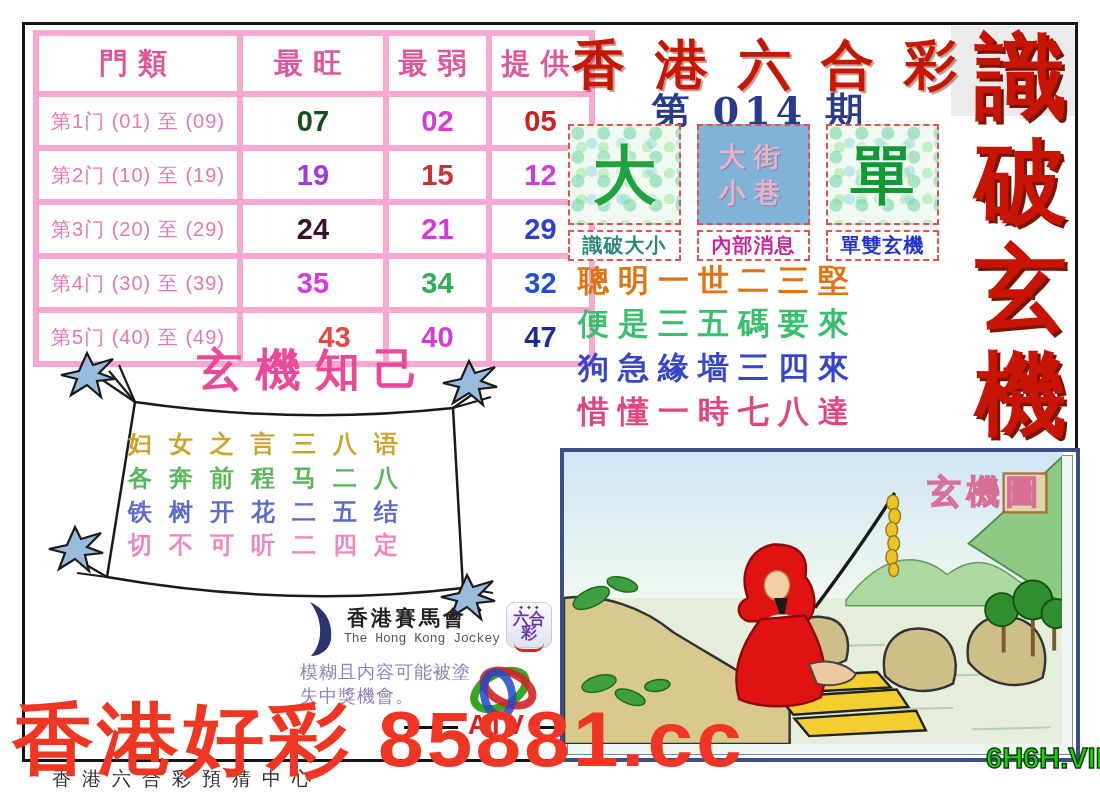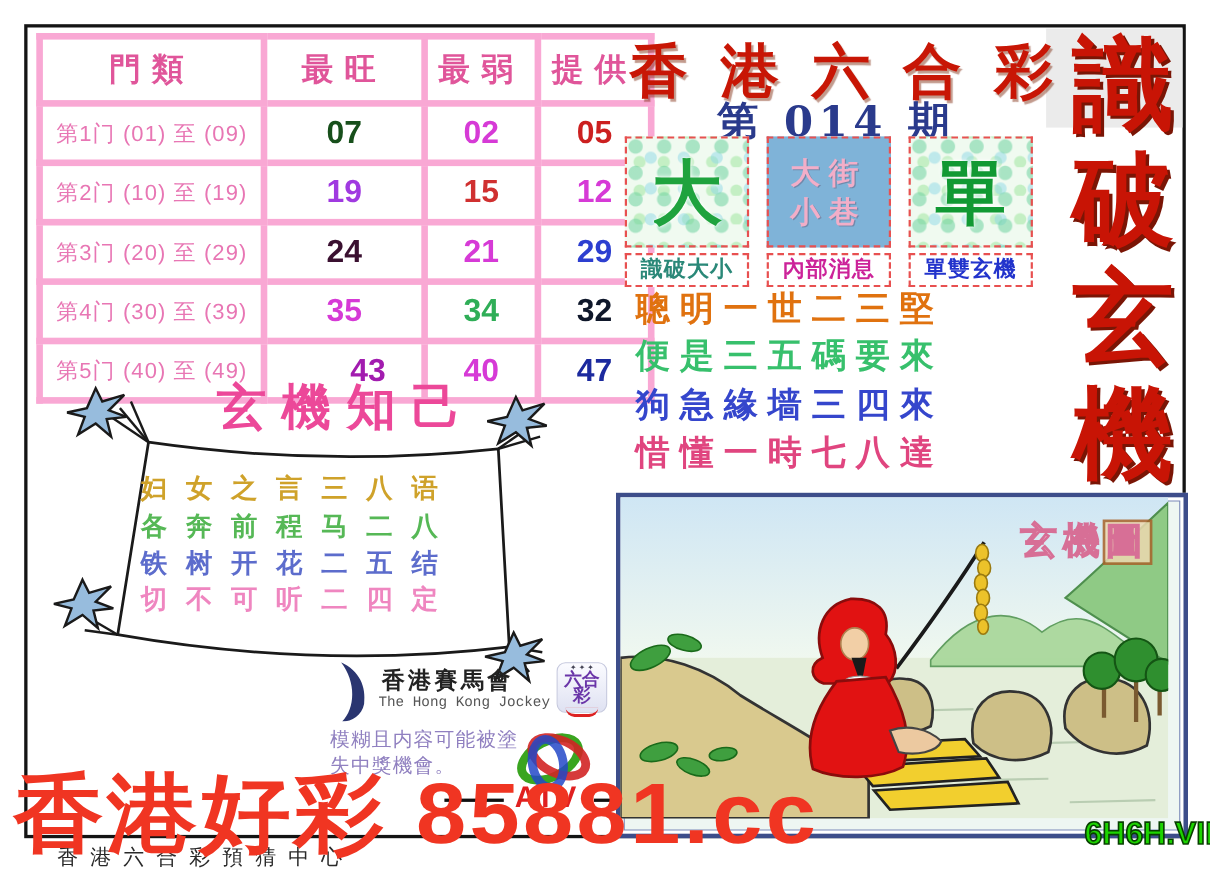--- a/index.html
+++ b/index.html
@@ -113,25 +113,25 @@
       <tr>
         <td class="lbl">第3门 (20) 至 (29)</td>
         <td class="val" style="color: rgb(58, 16, 48);">24</td>
         <td class="val" style="color: rgb(214, 58, 214);">21</td>
         <td class="val" style="color: rgb(45, 63, 208);">29</td>
       </tr>
       <tr>
         <td class="lbl">第4门 (30) 至 (39)</td>
         <td class="val" style="color: rgb(214, 58, 214);">35</td>
         <td class="val" style="color: rgb(47, 174, 87);">34</td>
-        <td class="val" style="color: #0f172a; margin-top: 39px;">32</td>
+        <td class="val" style="color: #1d4ed8; margin-top: 39px;">32</td>
       </tr>
       <tr>
         <td class="lbl">第5门 (40) 至 (49)</td>
-        <td class="val" style="color: #a21caf; padding-left: 44px;">43</td>
+        <td class="val" style="color: #ef4444; padding-left: 44px;">43</td>
         <td class="val" style="color: rgb(214, 58, 214);">40</td>
         <td class="val" style="color: rgb(28, 42, 158);">47</td>
       </tr>
     </tbody>
   </table>
 
   <div class="mystery-title">玄機知己</div>
   <svg class="banner-svg" width="490" height="295" viewBox="0 0 490 295">
     <defs>
       <path id="bird" d="M26,0 L32,12 L52,6 L38,20 L54,26 L36,28 L40,44 L26,32 L10,42 L16,26 L0,22 L18,18 Z" fill="#97bcdd" stroke="#1a1a1a" stroke-width="2.2"></path>

